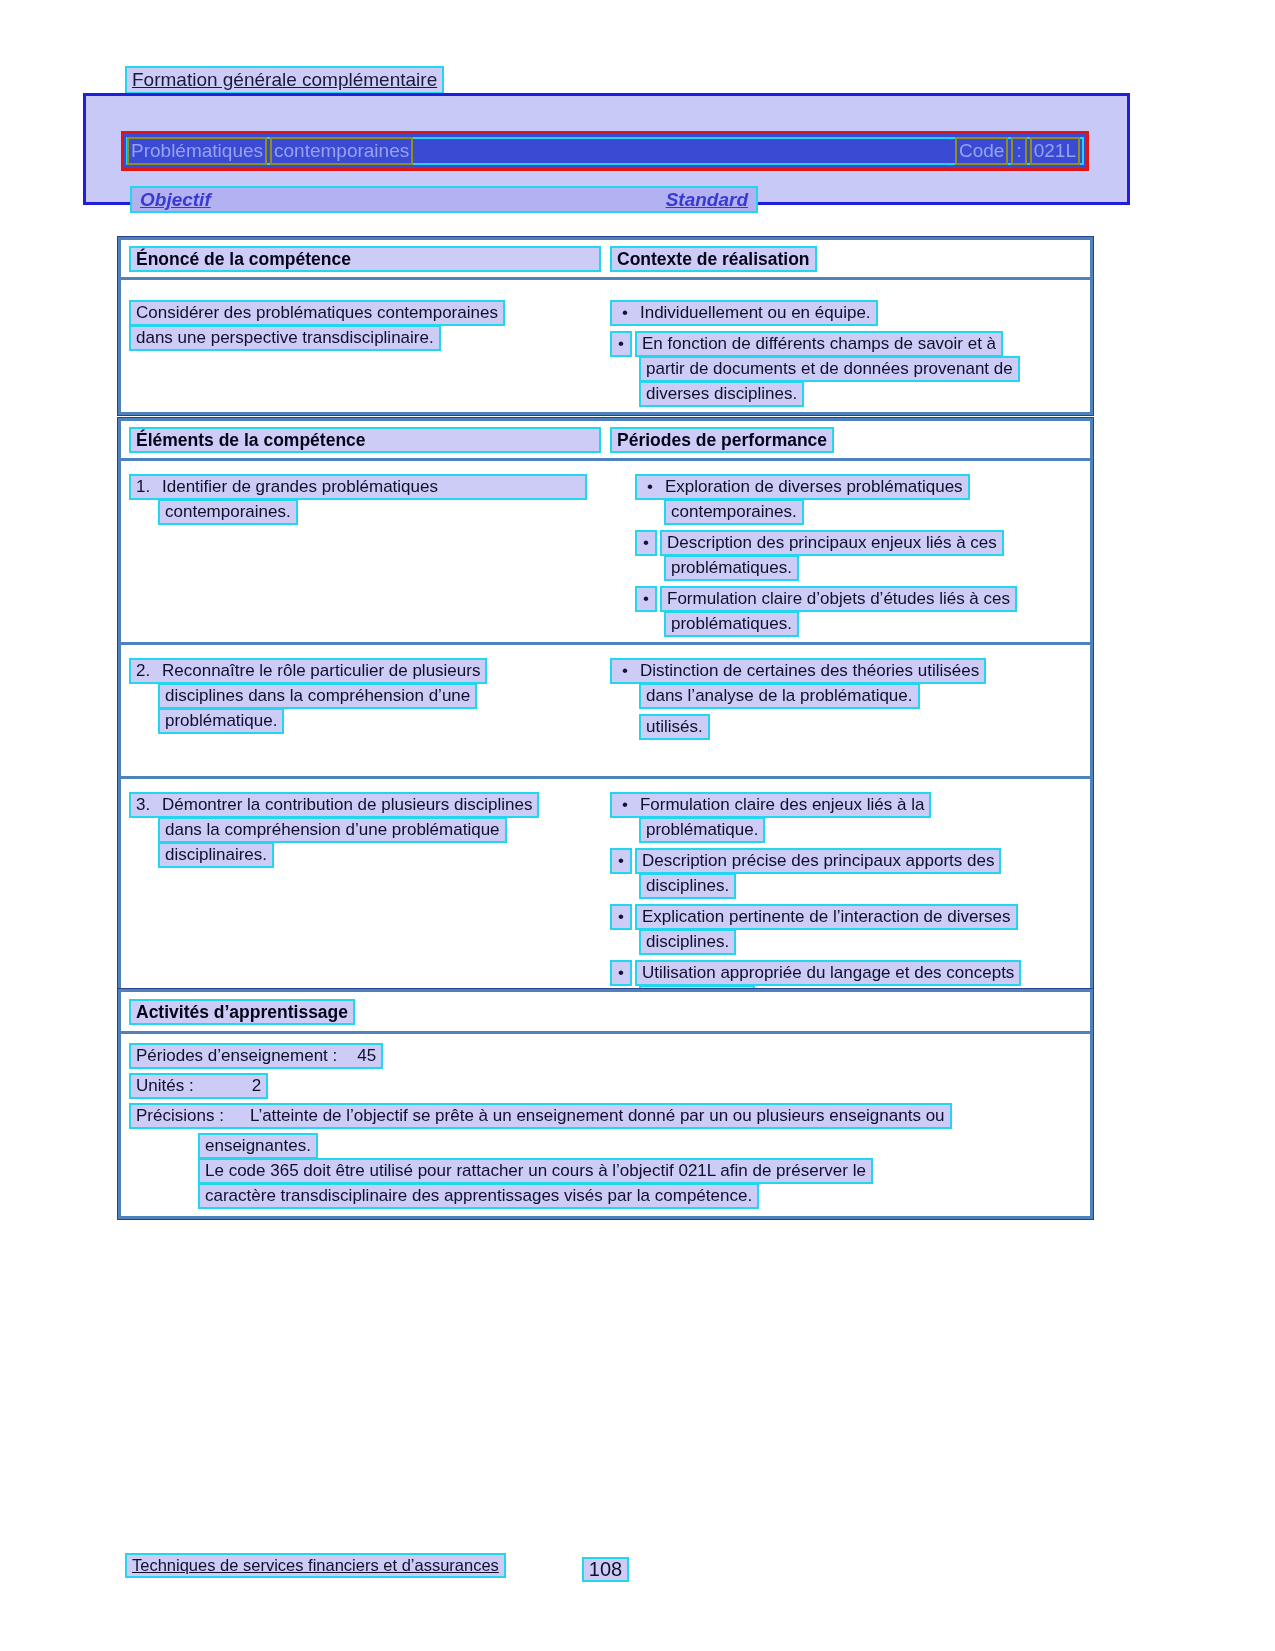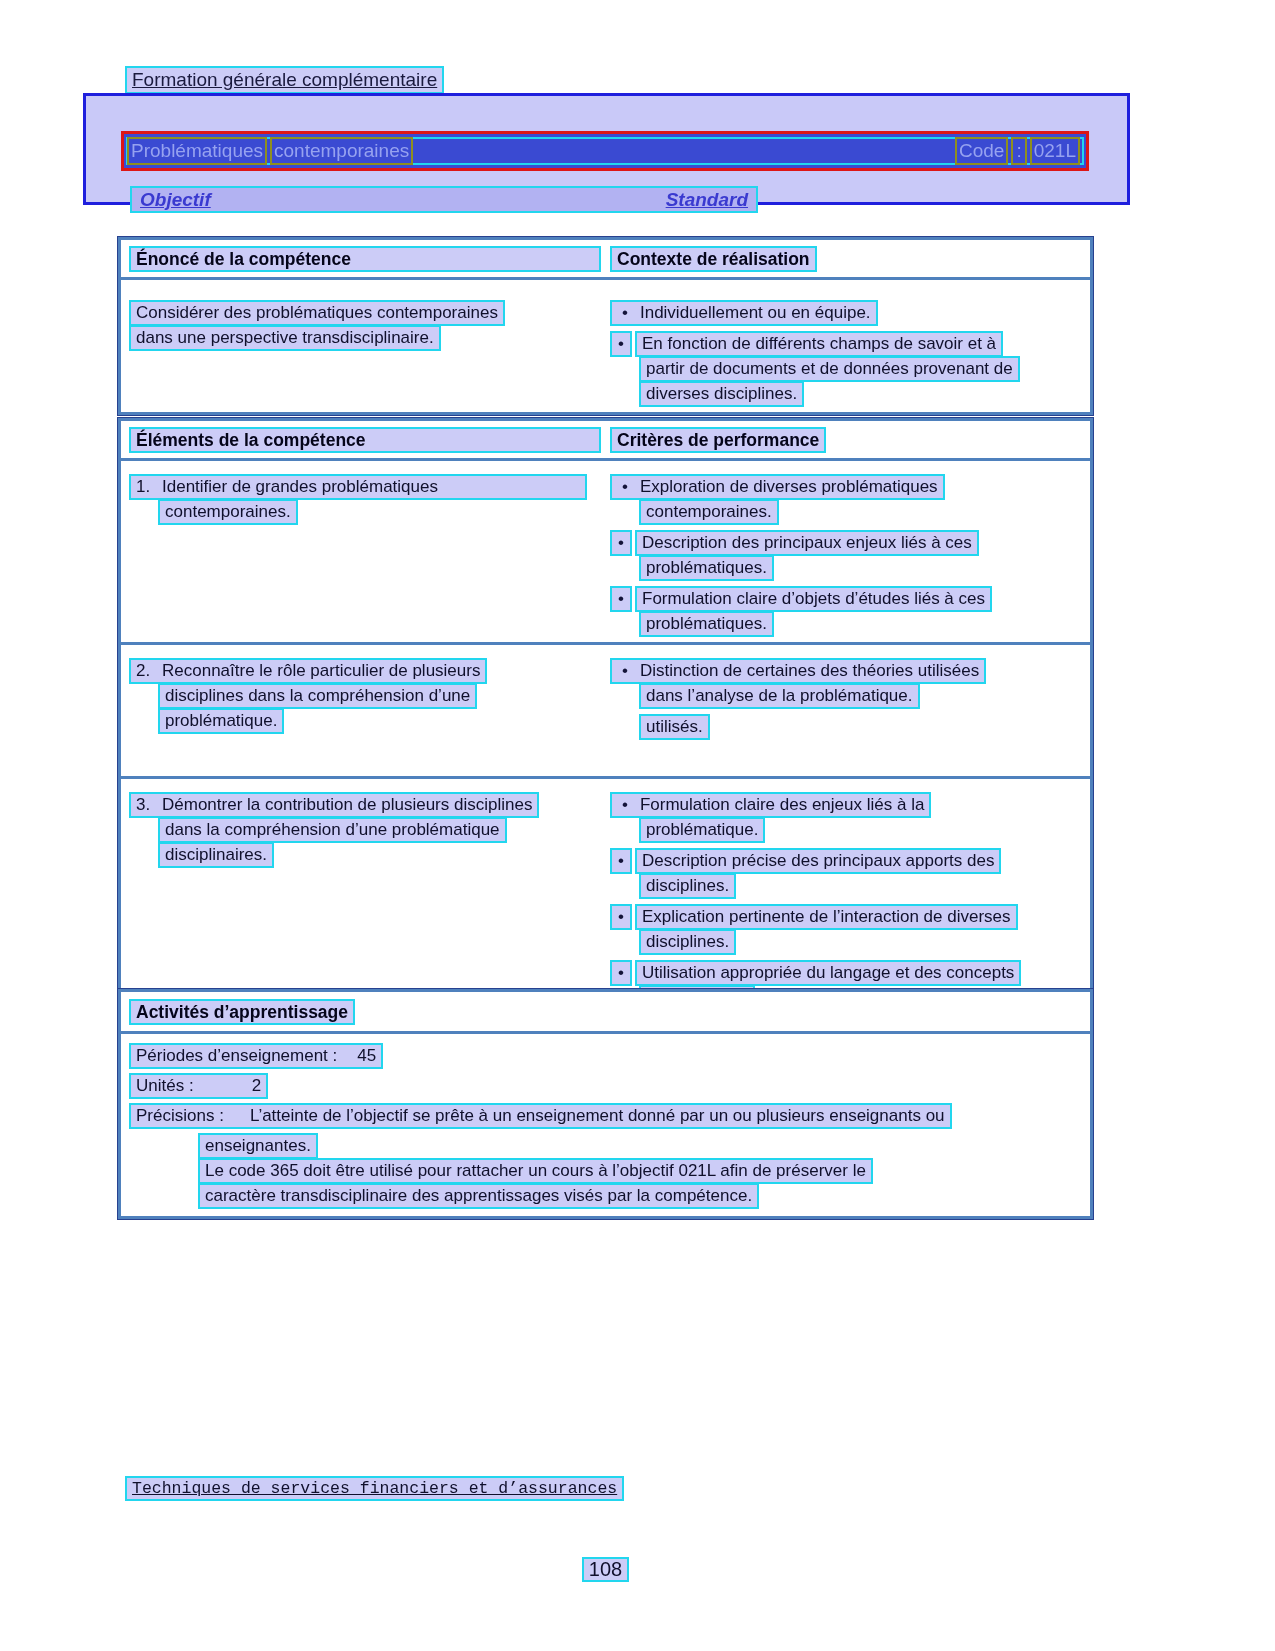--- a/index.html
+++ b/index.html
@@ -83,35 +83,35 @@
   .bulbox{width:14px;text-align:center;padding:1px 2px;margin-right:3px;}
   .bulbox .bul{margin:0;}
   .bitem{margin-bottom:6px;}
   .wfull{width:458px;box-sizing:border-box;}
   
   #tbl-enonce{top:237px;}
   #tbl-enonce .tbody{min-height:108px;padding-top:20px;display:flex;}
   
   #tbl-elements{top:418px;}
   #tbl-elements .trow{padding-top:13px;}
-  #tbl-elements .row1{min-height:172px;}
+  #tbl-elements .row1{min-height:172px;gap:25px;}
   #tbl-elements .row2{min-height:134px;}
   #tbl-elements .row3{min-height:205px;}
   
   #tbl-activites{top:989px;}
   #tbl-activites .thead{padding:7px 0 6px;}
   #tbl-activites .tbody{min-height:165px;padding:9px 0 8px 8px;}
   .kv{margin-bottom:4px;}
   .gap{display:inline-block;}
   .g1{width:20px;}
   .g2{width:58px;}
   .g3{width:26px;}
   .pcont{margin-left:69px;margin-bottom:-1px;}
   
-  .footer-left{position:absolute;left:125px;top:1476px;font-family:Liberation Mono, monospace;}
+  .footer-left{position:absolute;left:125px;top:1553px;}
   .footer-left .hl{font-size:16.5px;line-height:19px;}
   .page-num{position:absolute;left:118px;top:1557px;width:975px;text-align:center;}
   .page-num .hl{font-size:20px;line-height:19px;}
 </style>
 </head>
 <body>
 
 <div class="page">
 
   <div class="formation-note">
@@ -160,21 +160,21 @@
       </div>
     </div>
   </div>
 
   <div class="tbl" id="tbl-elements">
     <div class="thead">
       <div class="cell-l">
         <span class="hl wideL">Éléments de la compétence</span>
       </div>
       <div class="cell-r">
-        <span class="hl">Critères de performance</span>
+        <span class="hl">Périodes de performance</span>
       </div>
     </div>
 
     <div class="trow row1">
       <div class="cell-l">
         <div class="tline"><span class="hl wfull"><span class="num">1.</span><span>Identifier de grandes problématiques</span></span></div>
         <div class="tline cont"><span class="hl">contemporaines.</span></div>
       </div>
       <div class="cell-r">
         <div class="bitem">

